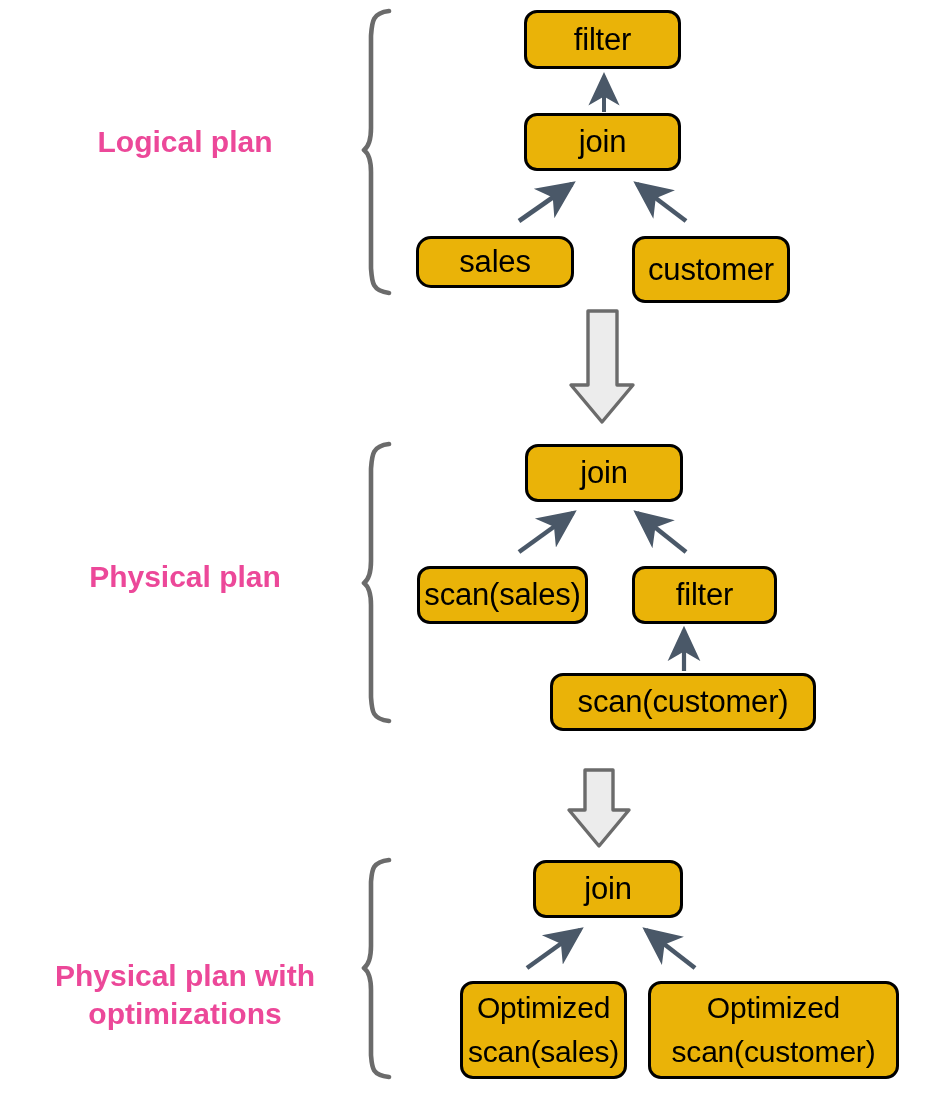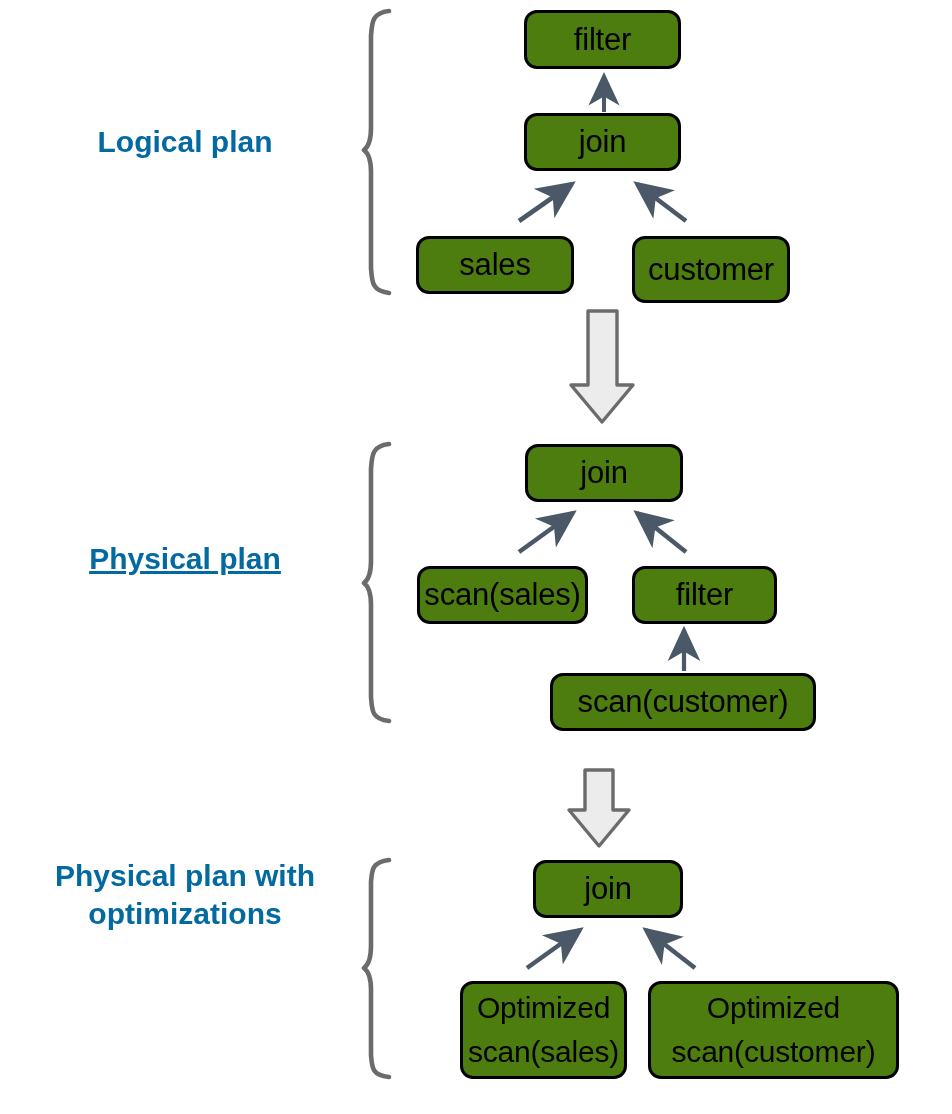--- a/index.html
+++ b/index.html
@@ -24,28 +24,28 @@
     width: 952px;
     height: 1114px;
     pointer-events: none;
   }
   .section-label {
     position: absolute;
     font-family: "Liberation Sans", sans-serif;
     font-weight: bold;
     font-size: 30px;
     line-height: 38px;
-    color: #0369a1;
+    color: #ec4899;
     text-align: center;
     white-space: pre-line;
   }
   .node {
     position: absolute;
     box-sizing: border-box;
-    background: #4d7c0f;
+    background: #eab308;
     border: 3px solid #000000;
     border-radius: 13px;
     display: flex;
     align-items: center;
     justify-content: center;
     font-family: "Liberation Sans", sans-serif;
     font-weight: normal;
     font-size: 31px;
     line-height: 36px;
     color: #000000;
@@ -126,30 +126,30 @@
     <g>
       <line x1="527" y1="968" x2="580" y2="930" stroke="#4a5868" stroke-width="4.6" marker-end="url(#ah)"></line>
     </g>
     <g>
       <line x1="695" y1="968" x2="646" y2="930" stroke="#4a5868" stroke-width="4.6" marker-end="url(#ah)"></line>
     </g>
   </svg>
 
   <div class="section-label" style="left:35px; top:123px; width:300px;">Logical plan</div>
 
-  <div class="section-label" style="left:35px; top:540px; width:300px;text-decoration:underline;">Physical plan</div>
+  <div class="section-label" style="left:35px; top:558px; width:300px;">Physical plan</div>
 
-  <div class="section-label" style="left:15px; top:857px; width:340px;">Physical plan with
+  <div class="section-label" style="left:15px; top:957px; width:340px;">Physical plan with
 optimizations</div>
 
   <div class="node" style="left:524px; top:10px; width:157px; height:59px;">filter</div>
 
   <div class="node" style="left:524px; top:113px; width:157px; height:58px;">join</div>
 
-  <div class="node" style="left:416px; top:236px; width:158px; height:58px;">sales</div>
+  <div class="node" style="left:416px; top:236px; width:158px; height:52px;border-radius:15px;">sales</div>
 
   <div class="node" style="left:632px; top:236px; width:158px; height:67px;">customer</div>
 
   <div class="node" style="left:525px; top:444px; width:158px; height:58px;">join</div>
 
   <div class="node" style="left:417px; top:566px; width:171px; height:58px;">scan(sales)</div>
 
   <div class="node" style="left:632px; top:566px; width:145px; height:58px;">filter</div>
 
   <div class="node" style="left:550px; top:673px; width:266px; height:58px;">scan(customer)</div>

